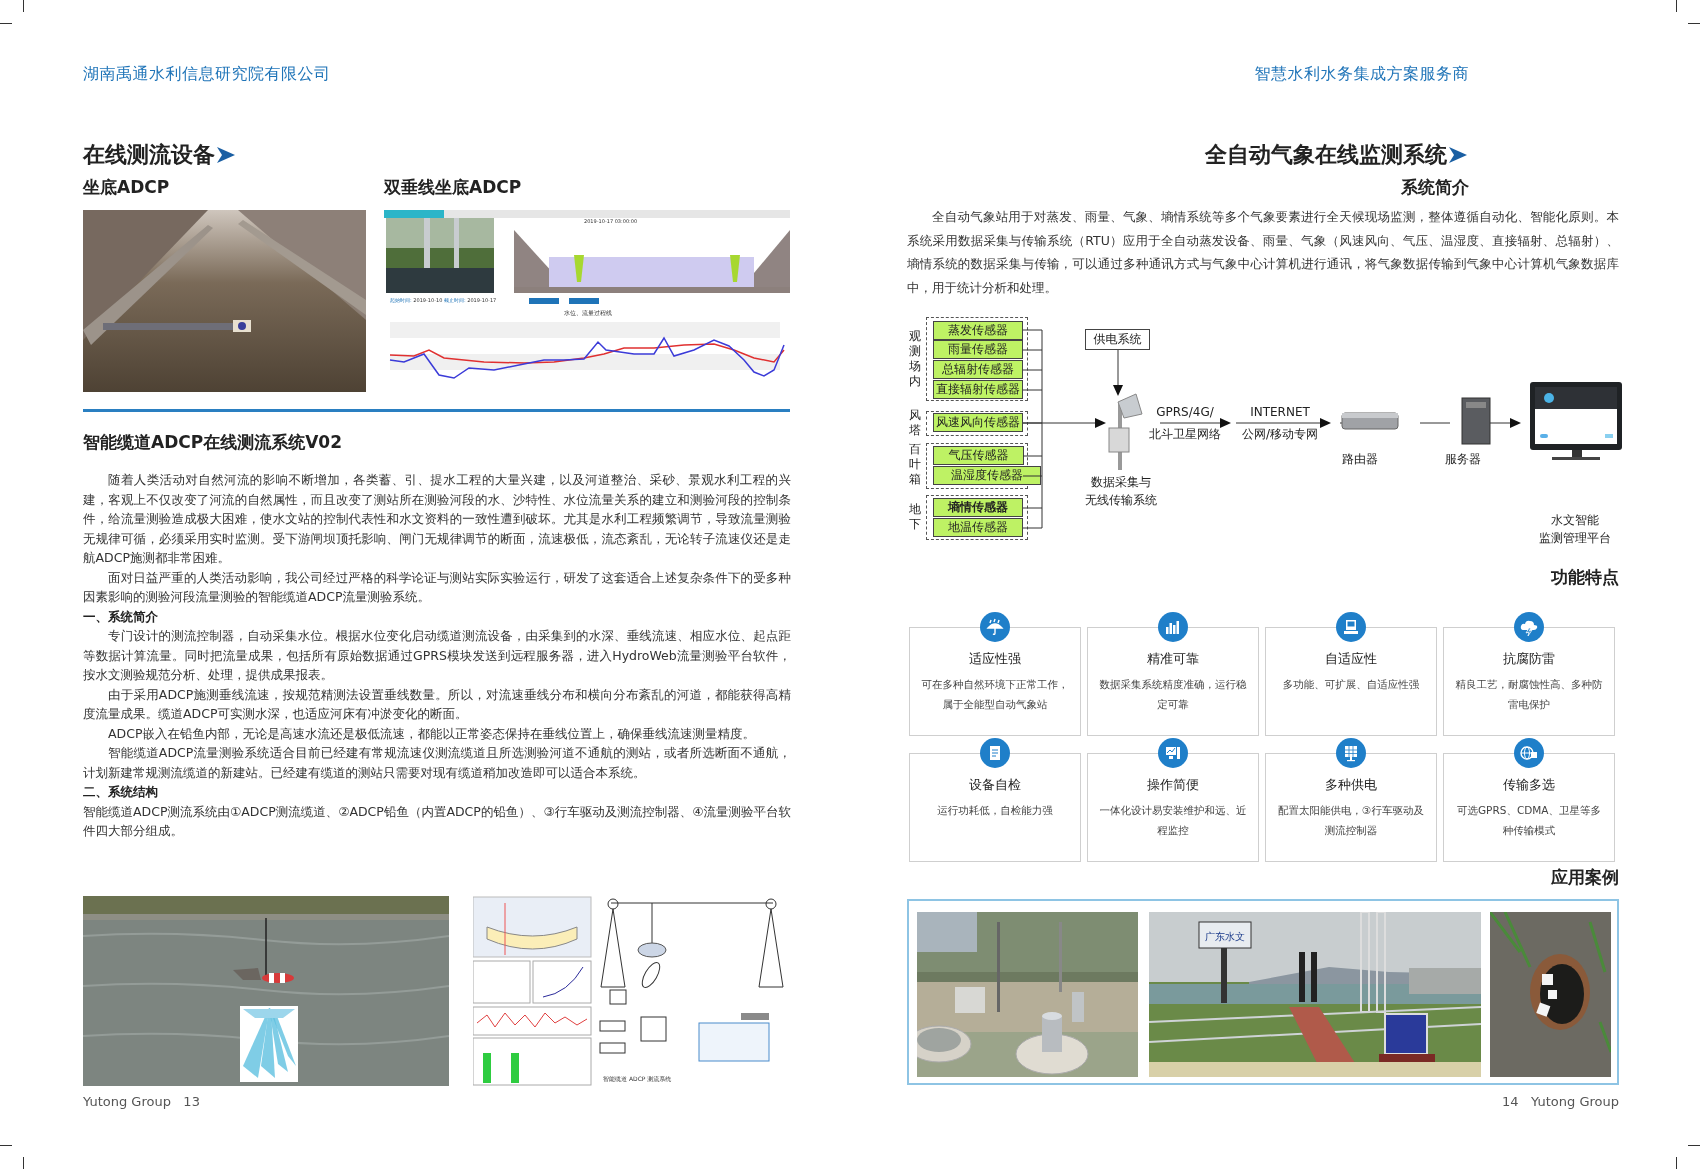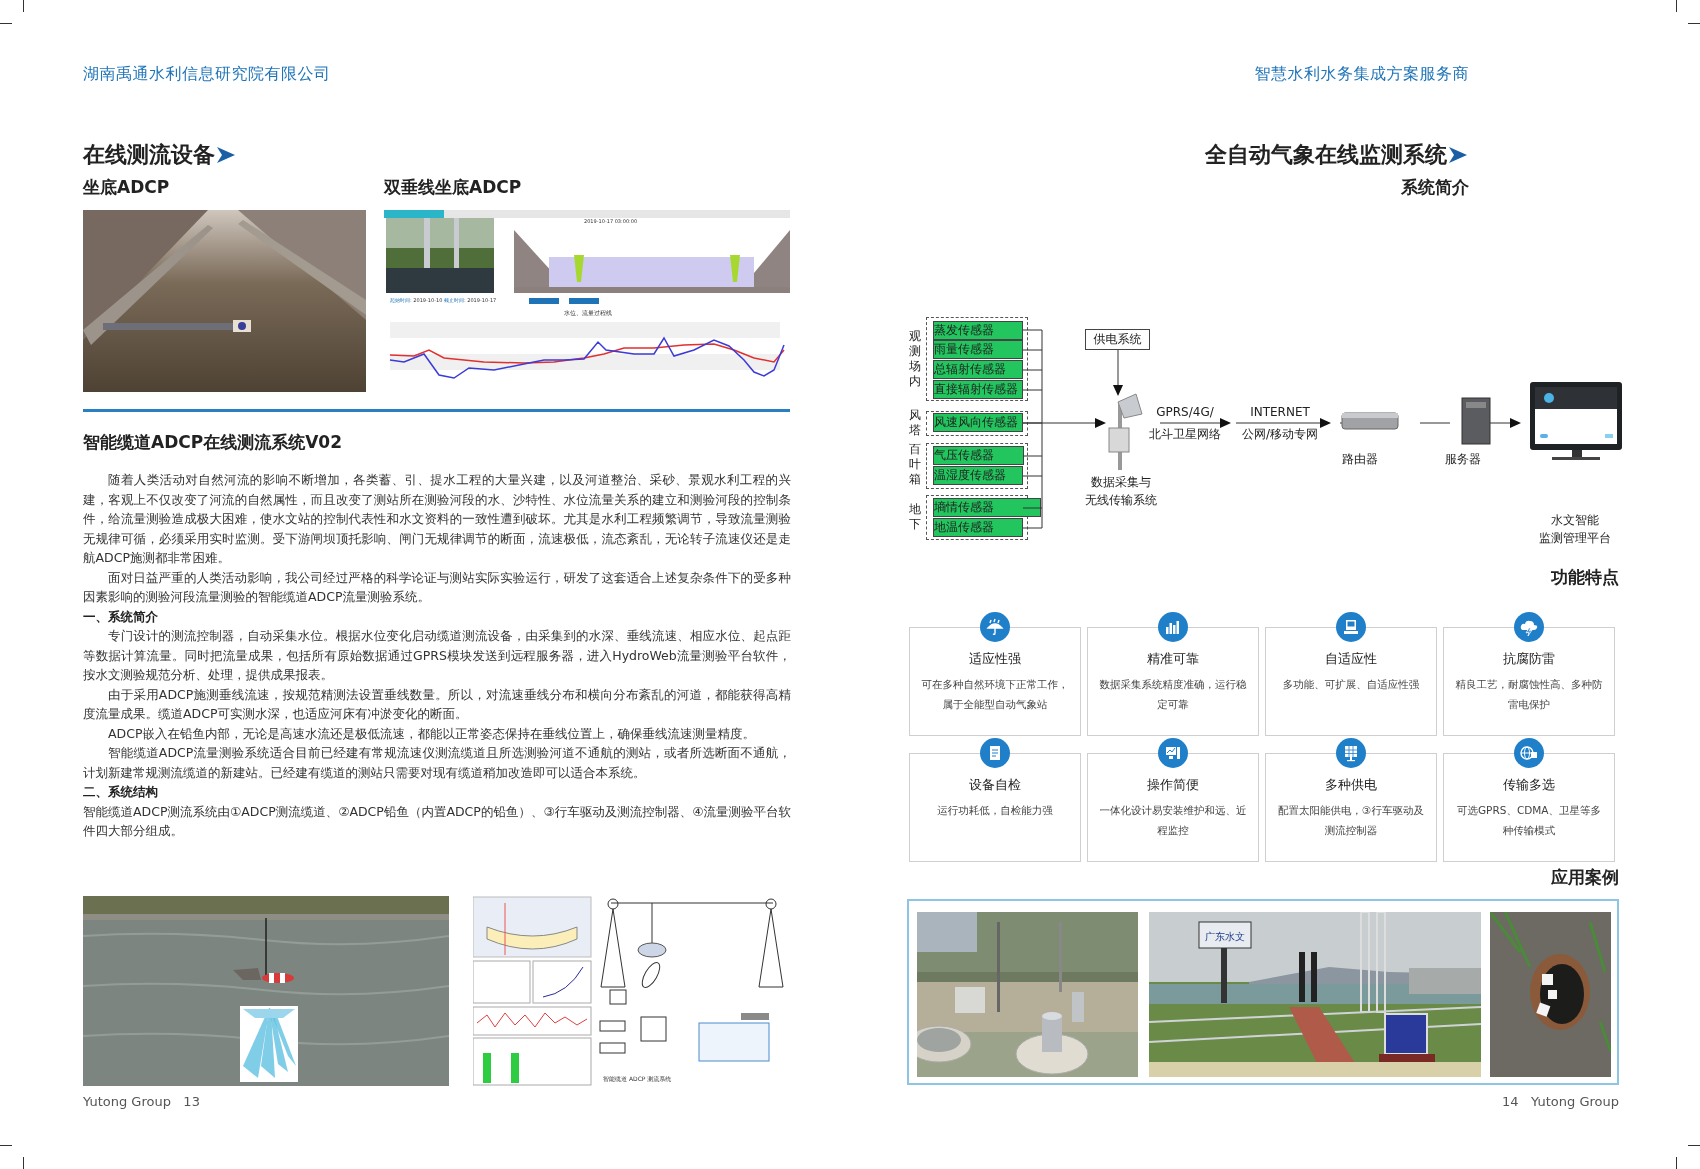--- a/index.html
+++ b/index.html
@@ -23,21 +23,21 @@
 
   .body-text { position: absolute; font-size: 12.5px; line-height: 19.5px; color: #333; text-align: justify; }
   .body-text p { margin: 0; }
   .body-text p.indent { text-indent: 2em; }
   .body-text p.bold { font-weight: bold; color: #222; }
 
   .footer { position: absolute; top: 1094px; font-size: 13px; color: #555; }
 
   
   .sensor-group { position: absolute; border: 1px dashed #555; }
-  .sensor-box { position: absolute; border: 1px solid #444; background: #22c55e; font-size: 12px; text-align: left; height: 19px; line-height: 17px; color: #222; }
+  .sensor-box { position: absolute; border: 1px solid #444; background: #bef264; font-size: 12px; text-align: center; height: 19px; line-height: 17px; color: #222; }
   .vlabel { position: absolute; font-size: 12px; width: 14px; line-height: 15px; text-align: center; color: #222; }
   .diag-label { position: absolute; font-size: 12px; color: #222; text-align: center; line-height: 18px; }
   .diag-box { position: absolute; border: 1px solid #444; font-size: 12px; text-align: center; background: #fff; color: #222; }
 
   .feature-card { position: absolute; width: 172px; height: 109px; border: 1px solid #cfcfcf; background: #fff; text-align: center; }
   .feature-card .f-title { position: absolute; top: 22px; left: 0; right: 0; font-size: 13px; color: #222; }
   .feature-card .f-desc { position: absolute; top: 46px; left: 8px; right: 8px; font-size: 10.5px; line-height: 20px; color: #444; }
   .feature-icon { position: absolute; width: 30px; height: 30px; border-radius: 50%; background: #1f7fc9; display: flex; align-items: center; justify-content: center; }
 
   .case-frame { position: absolute; left: 907px; top: 899px; width: 712px; height: 186px; border: 2px solid #8ec4e4; background: #fff; }
@@ -205,43 +205,44 @@
 
   <div class="sec-title" style="right:231px;top:140px;">
     <span>全自动气象在线监测系统</span>
     <svg class="arrow" viewBox="0 0 22 20">
         <path d="M2 2 L20 10 L2 18 L7 10 Z" fill="#1a5fa3"></path>
       </svg>
   </div>
 
   <div class="sub-title" style="right:231px;top:176px;">系统简介</div>
 
+  <div class="body-text" style="left:57px;top:205px;width:712px;font-size:12.5px;line-height:23.5px;text-indent:2em;">全自动气象站用于对蒸发、雨量、气象、墒情系统等多个气象要素进行全天候现场监测，整体遵循自动化、智能化原则。本系统采用数据采集与传输系统（RTU）应用于全自动蒸发设备、雨量、气象（风速风向、气压、温湿度、直接辐射、总辐射）、墒情系统的数据采集与传输，可以通过多种通讯方式与气象中心计算机进行通讯，将气象数据传输到气象中心计算机气象数据库中，用于统计分析和处理。</div>
 </div>
 
 <div>
 
   <div class="vlabel" style="left:908px;top:329px;">观<br>测<br>场<br>内</div>
   <div class="sensor-group" style="left:926px;top:317px;width:102px;height:84px;"></div>
   <div class="sensor-box" style="left:933px;top:321px;width:90px;">蒸发传感器</div>
   <div class="sensor-box" style="left:933px;top:340px;width:90px;">雨量传感器</div>
   <div class="sensor-box" style="left:933px;top:360px;width:90px;">总辐射传感器</div>
   <div class="sensor-box" style="left:933px;top:380px;width:90px;">直接辐射传感器</div>
 
   <div class="vlabel" style="left:908px;top:408px;">风<br>塔</div>
   <div class="sensor-group" style="left:926px;top:411px;width:102;height:25px;width:102px;"></div>
   <div class="sensor-box" style="left:933px;top:413px;width:90px;">风速风向传感器</div>
 
   <div class="vlabel" style="left:908px;top:442px;">百<br>叶<br>箱</div>
   <div class="sensor-group" style="left:926px;top:443px;width:102px;height:46px;"></div>
   <div class="sensor-box" style="left:933px;top:446px;width:91px;">气压传感器</div>
-  <div class="sensor-box" style="left:933px;top:466px;width:90px;">温湿度传感器</div>
+  <div class="sensor-box" style="left:933px;top:466px;width:108px;">温湿度传感器</div>
 
   <div class="vlabel" style="left:908px;top:502px;">地<br>下</div>
   <div class="sensor-group" style="left:926px;top:495px;width:102px;height:45px;"></div>
-  <div class="sensor-box" style="left:933px;top:498px;width:108px;">墒情传感器</div>
+  <div class="sensor-box" style="left:933px;top:498px;width:90px;font-weight:bold;">墒情传感器</div>
   <div class="sensor-box" style="left:933px;top:518px;width:90px;">地温传感器</div>
 
   <svg style="position:absolute;left:1020px;top:310px;" width="620" height="240">
     <g stroke="#333" stroke-width="1" fill="none">
       <line x1="3" y1="20" x2="22" y2="20"></line>
         <line x1="3" y1="40" x2="22" y2="40"></line>
       <line x1="3" y1="60" x2="22" y2="60"></line>
         <line x1="3" y1="80" x2="22" y2="80"></line>
       <line x1="3" y1="113" x2="22" y2="113"></line>
       <line x1="3" y1="146" x2="22" y2="146"></line>

